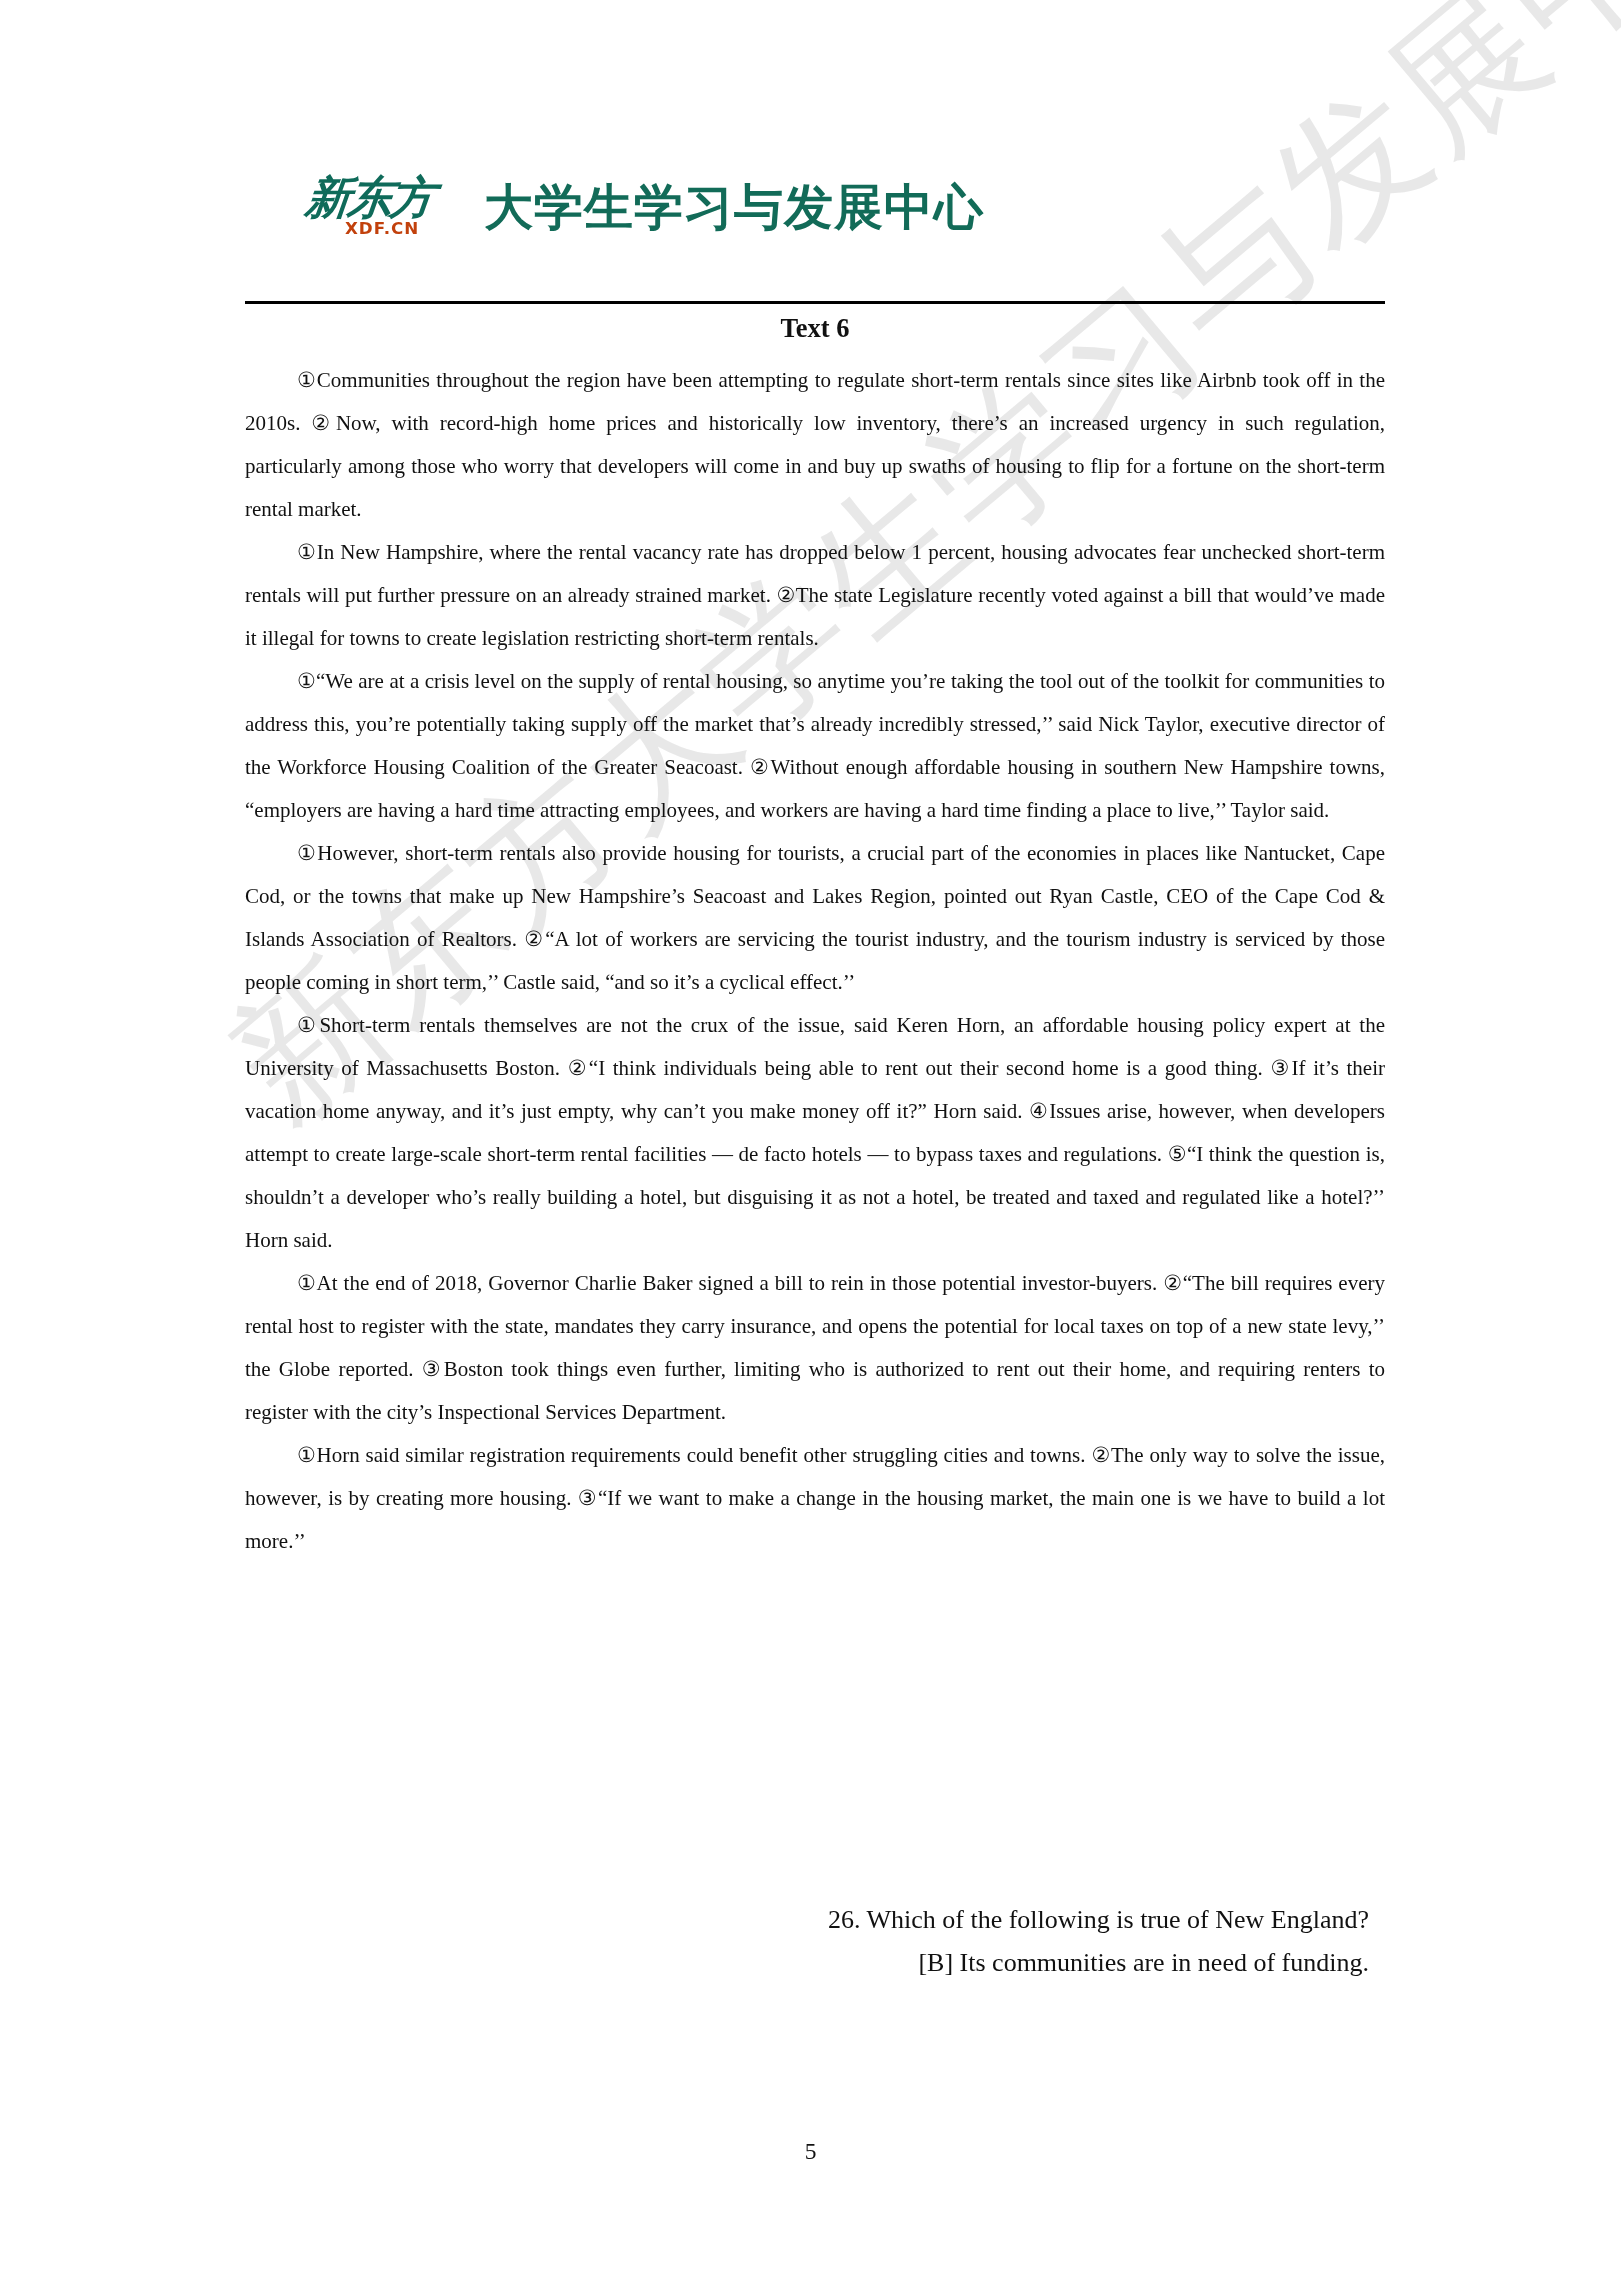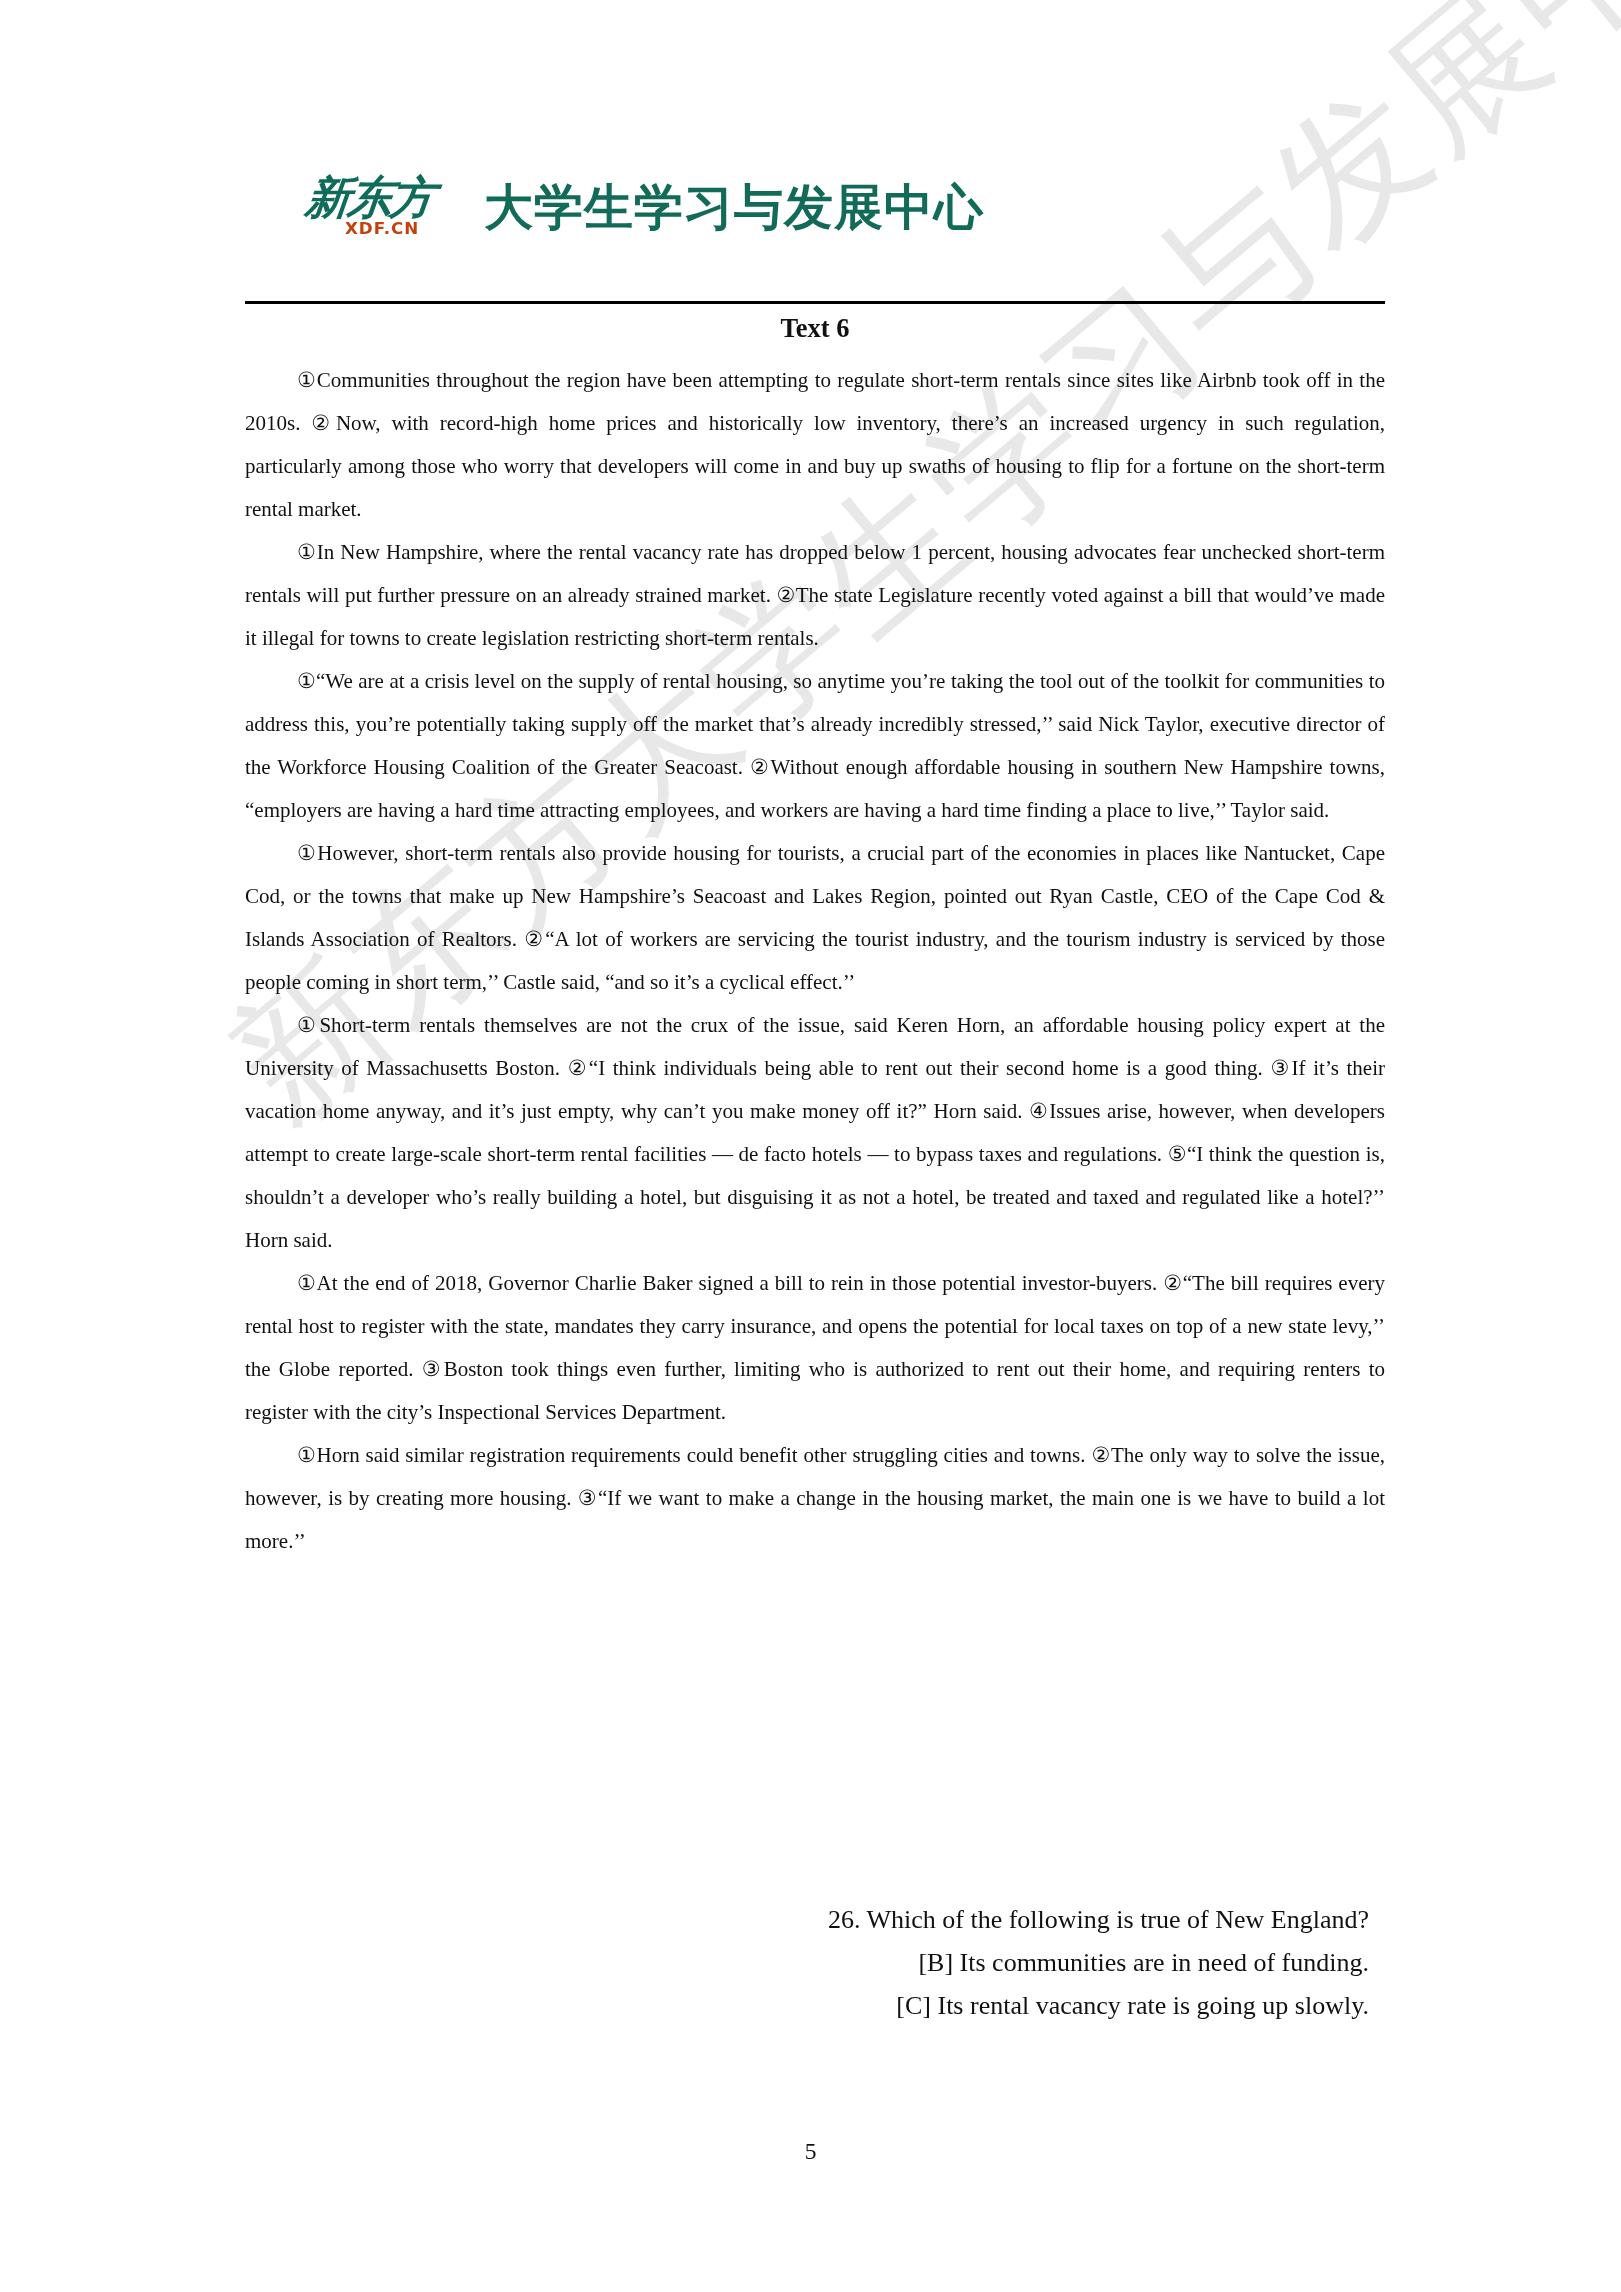--- a/index.html
+++ b/index.html
@@ -56,17 +56,16 @@
   <p>①“We are at a crisis level on the supply of rental housing, so anytime you’re taking the tool out of the toolkit for communities to address this, you’re potentially taking supply off the market that’s already incredibly stressed,’’ said Nick Taylor, executive director of the Workforce Housing Coalition of the Greater Seacoast. ②Without enough affordable housing in southern New Hampshire towns, “employers are having a hard time attracting employees, and workers are having a hard time finding a place to live,’’ Taylor said.</p>
   <p>①However, short-term rentals also provide housing for tourists, a crucial part of the economies in places like Nantucket, Cape Cod, or the towns that make up New Hampshire’s Seacoast and Lakes Region, pointed out Ryan Castle, CEO of the Cape Cod &amp; Islands Association of Realtors. ②“A lot of workers are servicing the tourist industry, and the tourism industry is serviced by those people coming in short term,’’ Castle said, “and so it’s a cyclical effect.’’</p>
   <p>①Short-term rentals themselves are not the crux of the issue, said Keren Horn, an affordable housing policy expert at the University of Massachusetts Boston. ②“I think individuals being able to rent out their second home is a good thing. ③If it’s their vacation home anyway, and it’s just empty, why can’t you make money off it?” Horn said. ④Issues arise, however, when developers attempt to create large-scale short-term rental facilities — de facto hotels — to bypass taxes and regulations. ⑤“I think the question is, shouldn’t a developer who’s really building a hotel, but disguising it as not a hotel, be treated and taxed and regulated like a hotel?’’ Horn said.</p>
   <p>①At the end of 2018, Governor Charlie Baker signed a bill to rein in those potential investor-buyers. ②“The bill requires every rental host to register with the state, mandates they carry insurance, and opens the potential for local taxes on top of a new state levy,’’ the Globe reported. ③Boston took things even further, limiting who is authorized to rent out their home, and requiring renters to register with the city’s Inspectional Services Department.</p>
   <p>①Horn said similar registration requirements could benefit other struggling cities and towns. ②The only way to solve the issue, however, is by creating more housing. ③“If we want to make a change in the housing market, the main one is we have to build a lot more.’’</p>
 </div>
 
 <div class="question">
   <div>26. Which of the following is true of New England?</div>
   <div>[B] Its communities are in need of funding.</div>
-  <div>[C] Its rental vacancy rate is going up slowly.</div>
 </div>
 
 <div class="page-number">5</div>
 
 
 </body></html>

